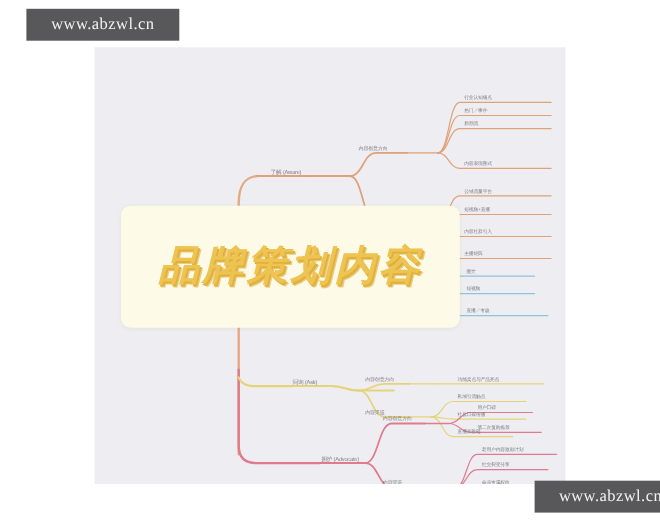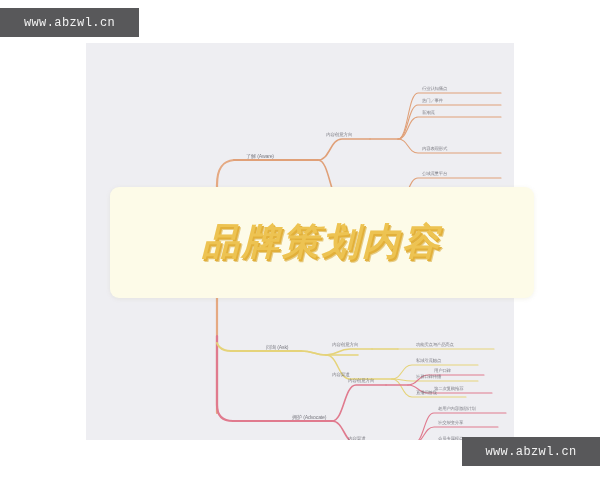--- a/index.html
+++ b/index.html
@@ -52,21 +52,21 @@
   }
   .lvl1 { font-size: 5.2px; }
   .lvl2 { font-size: 4.6px; }
   .lvl3 { font-size: 4.4px; }
 
   
   #title-card {
     position: absolute;
     left: 110px;
     top: 187px;
-    width: 424px;
+    width: 308px;
     height: 111px;
     background: #fdfbe8;
     border-radius: 9px;
     box-shadow: 0 1px 4px rgba(160,155,110,0.13);
     display: flex;
     flex-direction: column;
     align-items: center;
     justify-content: center;
     gap: 2px;
   }
@@ -83,26 +83,27 @@
       2.5px 2.5px 0 rgba(214,166,52,0.55);
     white-space: nowrap;
   }
   #title-line-2 { letter-spacing: 2px; }
 
   
   .watermark {
     position: absolute;
     background: #58585a;
     color: #f2f2f2;
-    font-family: Liberation Mono, monospace;
-    font-size: 12px;
+    font-family: Liberation Serif, serif;
+    font-size: 15px;
     letter-spacing: 0.4px;
     display: flex;
     align-items: center;
     justify-content: center;
+    margin-left: 24px;
   }
   #watermark-top-left {
     left: 0px;
     top: 8px;
     width: 139px;
     height: 29px;
   }
   #watermark-bottom-right {
     left: 462px;
     top: 437px;

